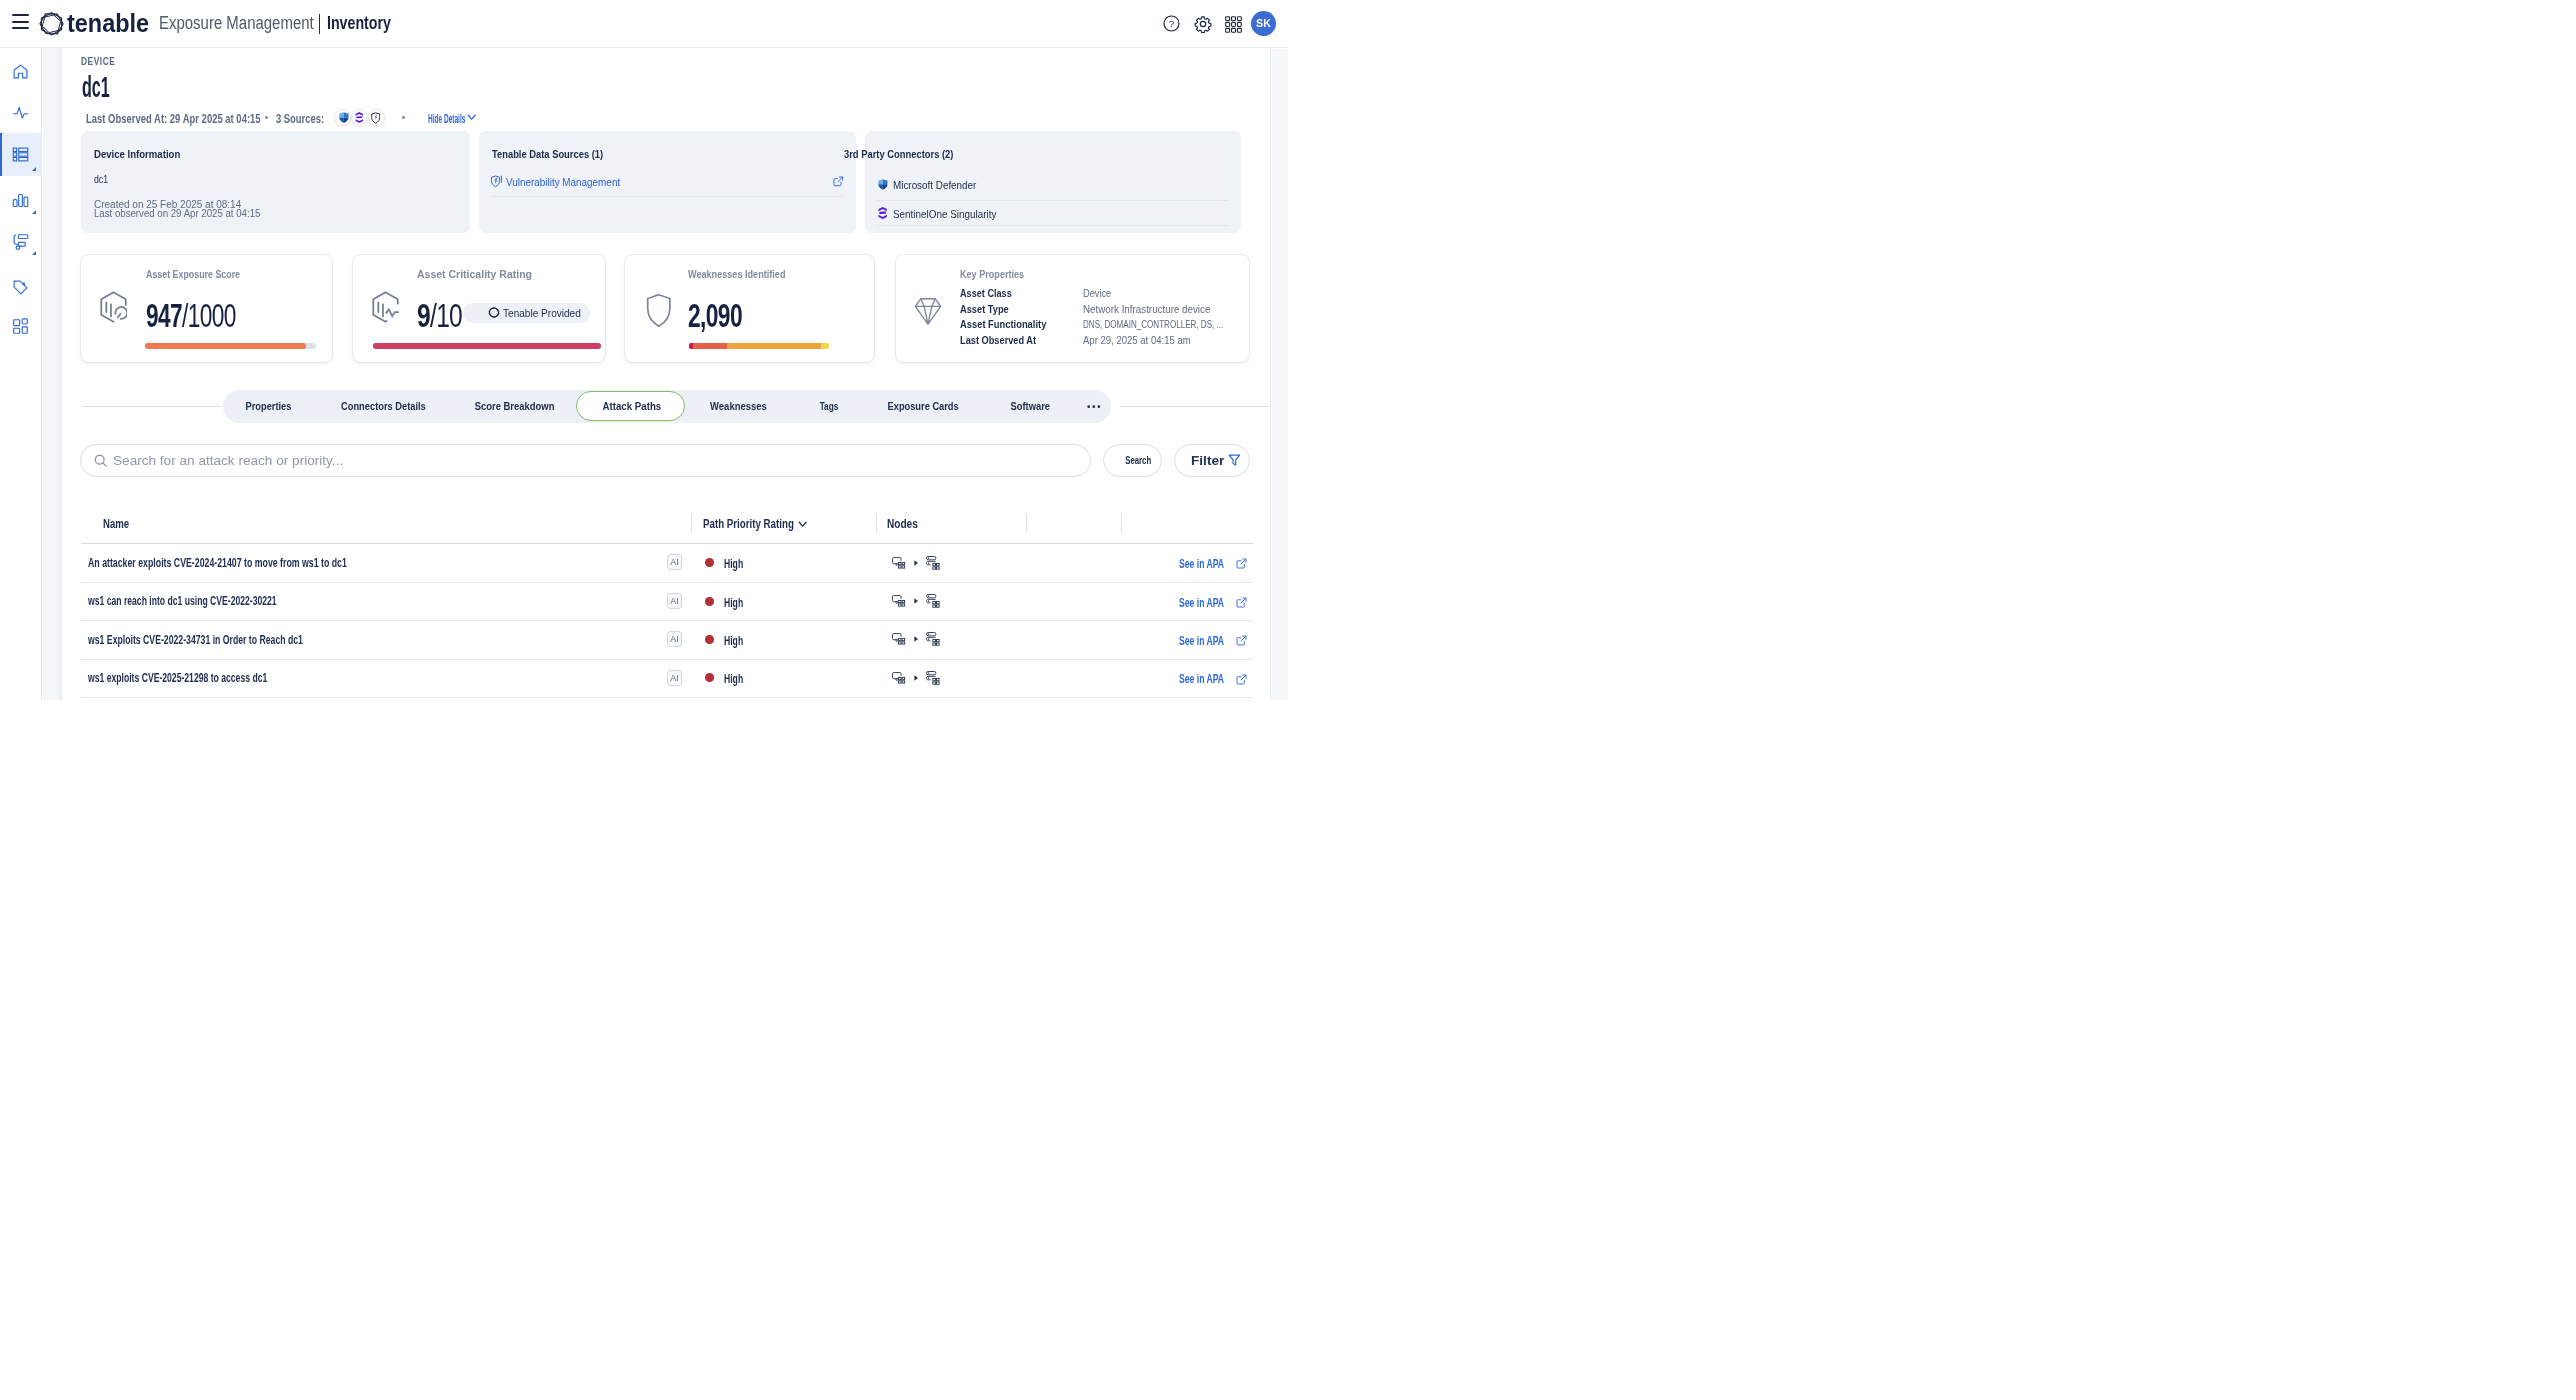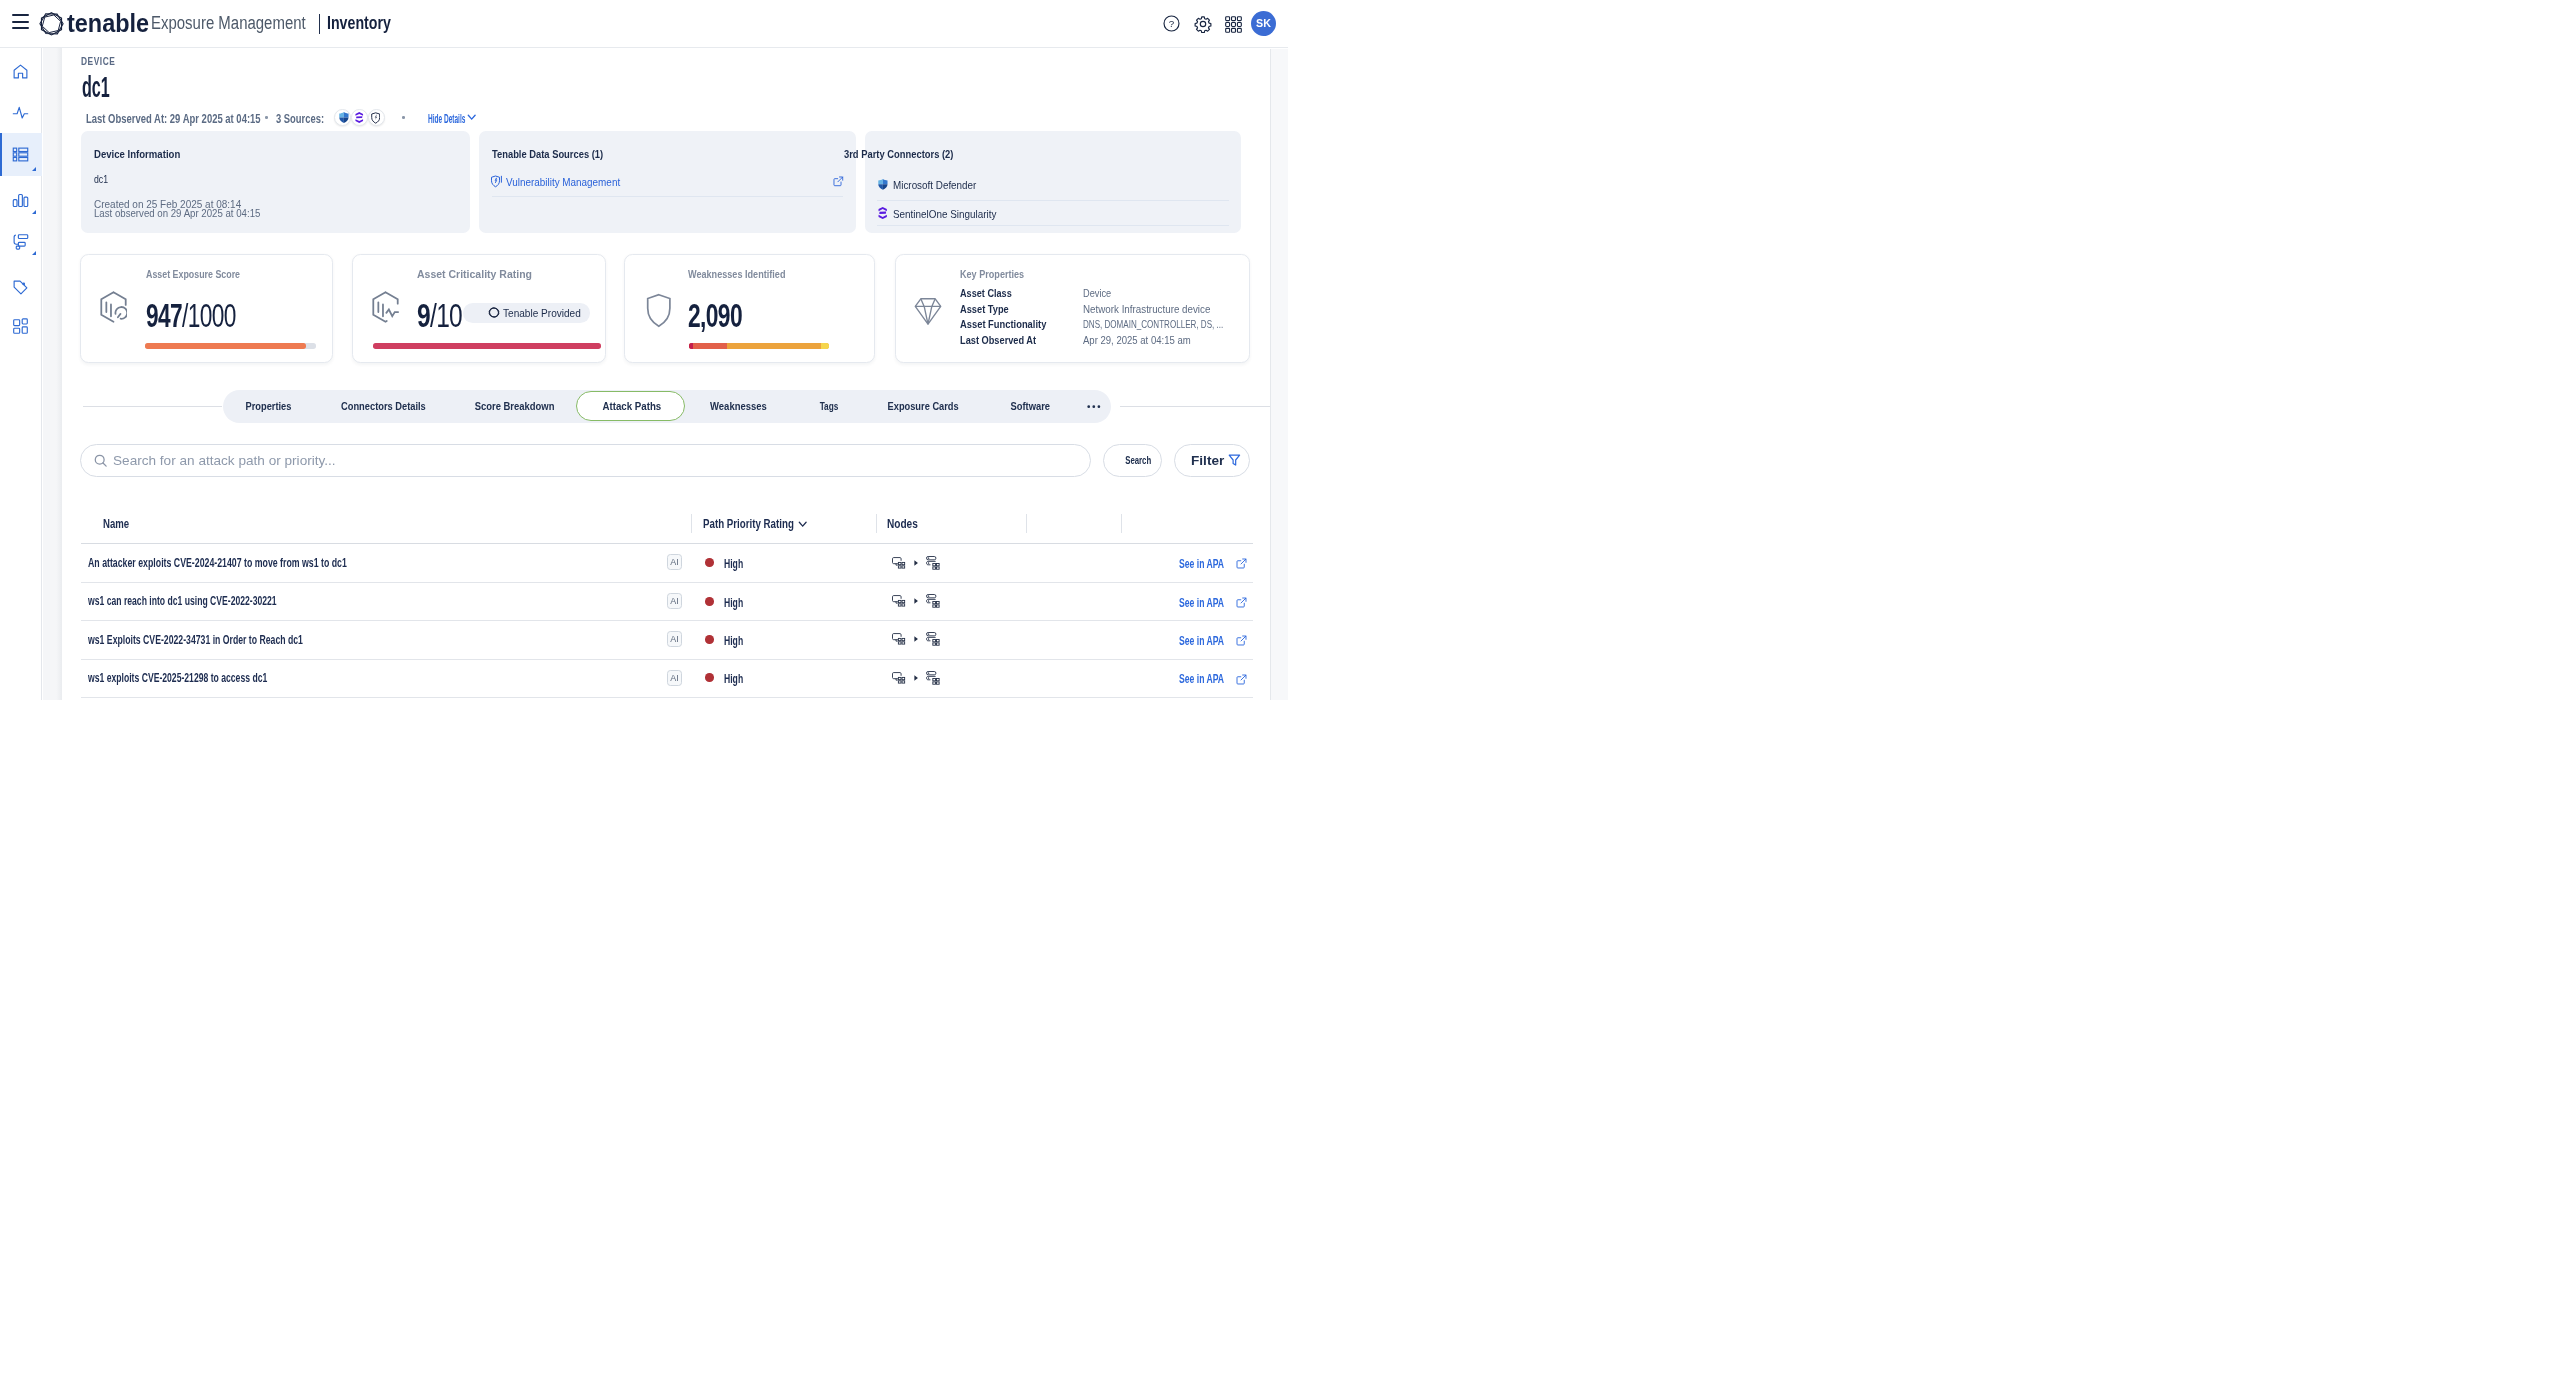--- a/index.html
+++ b/index.html
@@ -63,21 +63,21 @@
   <div class="hamb" style="top:20.6px"></div>
   <div class="hamb" style="top:27px"></div>
   <svg class="abs" style="left:38px;top:11px" width="27" height="25.6" viewBox="0 0 32 30">
     <g fill="none" stroke="#16213d" stroke-width="1.3">
       <polygon points="16,1.8 27.9,8.15 27.9,21.85 16,28.2 4.1,21.85 4.1,8.15"></polygon>
       <polygon points="16,1.8 27.9,8.15 27.9,21.85 16,28.2 4.1,21.85 4.1,8.15" transform="rotate(30 16 15)"></polygon>
       <polygon points="16,1.8 27.9,8.15 27.9,21.85 16,28.2 4.1,21.85 4.1,8.15" transform="rotate(15 16 15) scale(0.82) translate(3.5,3.3)"></polygon>
     </g>
   </svg>
   <div class="abs" style="left:67px;top:7.7px;font-size:26.4px;font-weight:bold;color:#15213e;"><span class="cx" id="tenable-word" style="transform: scaleX(0.889145);">tenable</span></div>
-  <div class="abs" style="left:151px;top:12.8px;font-size:18px;color:#4d5969;"><span class="cx" id="expmgmt" style="transform: scaleX(0.831259);">Exposure Management</span></div>
+  <div class="abs" style="left:159px;top:12.8px;font-size:18px;color:#4d5969;"><span class="cx" id="expmgmt" style="transform: scaleX(0.831259);">Exposure Management</span></div>
   <div class="abs" style="left:319px;top:13.6px;width:1.4px;height:20.5px;background:#22304d;"></div>
   <div class="abs" style="left:327px;top:12.8px;font-size:18px;font-weight:bold;color:#15213e;"><span class="cx" id="inv" style="transform: scaleX(0.788099);">Inventory</span></div>
 
   <svg class="abs" style="left:1163px;top:15.4px" width="17" height="17" viewBox="0 0 20 20">
     <circle cx="10" cy="10" r="8.8" fill="none" stroke="#182540" stroke-width="1.35"></circle>
     <text x="10" y="14" font-size="11.5" fill="#182540" text-anchor="middle" font-family="Liberation Sans">?</text>
   </svg>
 
   <svg class="abs" style="left:1194px;top:15.4px" width="18" height="18" viewBox="0 0 24 24">
     <path fill="none" stroke="#182540" stroke-width="1.55" stroke-linejoin="round" d="M10.3 2.5h3.4l.5 2.4 1.9.8 2.1-1.3 2.4 2.4-1.3 2.1.8 1.9 2.4.5v3.4l-2.4.5-.8 1.9 1.3 2.1-2.4 2.4-2.1-1.3-1.9.8-.5 2.4h-3.4l-.5-2.4-1.9-.8-2.1 1.3-2.4-2.4 1.3-2.1-.8-1.9-2.4-.5v-3.4l2.4-.5.8-1.9-1.3-2.1 2.4-2.4 2.1 1.3 1.9-.8z"></path>
@@ -331,21 +331,21 @@
         <circle cx="14" cy="2" r="1.6" fill="#20304f"></circle>
       </svg>
   </div>
 </div>
 
 <div class="pill" style="left:80px;width:1011px;"></div>
 <svg class="abs" style="left:94px;top:454px" width="13.6" height="13.6" viewBox="0 0 16 16">
     <circle cx="6.7" cy="6.7" r="5.2" fill="none" stroke="#8a94a6" stroke-width="1.5"></circle>
     <path d="M10.6 10.6 L14.3 14.3" stroke="#8a94a6" stroke-width="1.5" stroke-linecap="round"></path>
   </svg>
-<div class="abs" style="left:113px;top:453px;font-size:13.6px;color:#8e99ab;">Search for an attack path or priority...</div>
+<div class="abs" style="left:113px;top:453px;font-size:13.6px;color:#8e99ab;">Search for an attack reach or priority...</div>
 <div class="pill" style="left:1103px;width:59px;"></div>
 <div class="abs" style="left:1109px;top:454px;width:59px;text-align:center;font-size:11.5px;font-weight:bold;color:#20304f;"><span class="cc" id="btn-search" style="transform: scaleX(0.677307);">Search</span></div>
 <div class="pill" style="left:1174px;width:76px;"></div>
 <div class="abs" style="left:1180px;top:453px;width:55px;text-align:center;font-size:12.8px;font-weight:bold;color:#20304f;"><span class="cc" id="btn-filter" style="transform: scaleX(1.06303);">Filter</span></div>
 <svg class="abs" style="left:1228px;top:454px" width="12.8" height="12.8" viewBox="0 0 16 16">
     <path d="M1.5 1.5 H14.5 L9.6 7.5 V13.8 L6.4 11.8 V7.5 Z" fill="none" stroke="#2c68dd" stroke-width="1.5" stroke-linejoin="round"></path>
   </svg>
 
 <div class="abs th" style="left:88px;top:517px;padding-left:15px;"><span class="cx" id="h-name" style="transform: scaleX(0.799672);">Name</span></div>
 <div class="abs th" style="left:703px;top:517px;"><span class="cx" id="h-ppr" style="transform: scaleX(0.811095);">Path Priority Rating</span></div>

